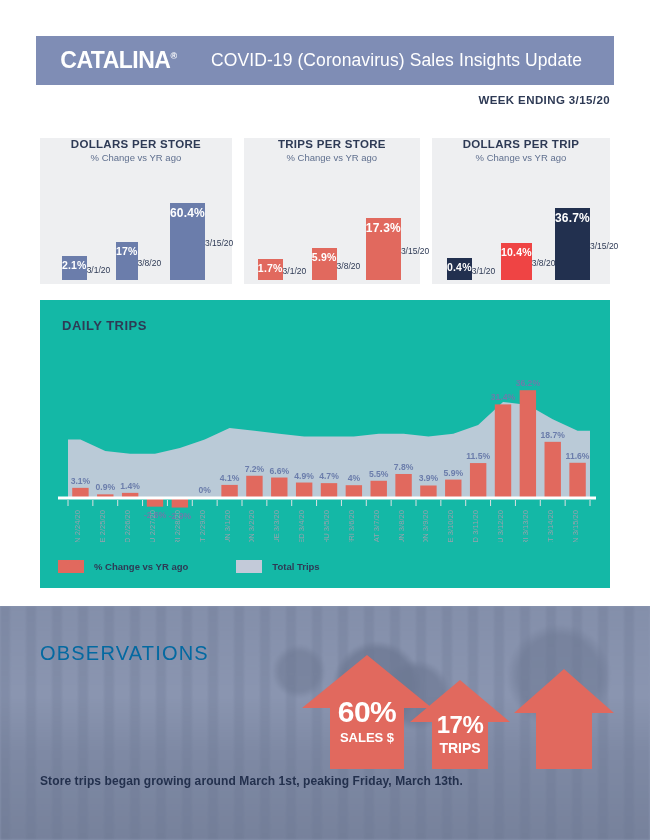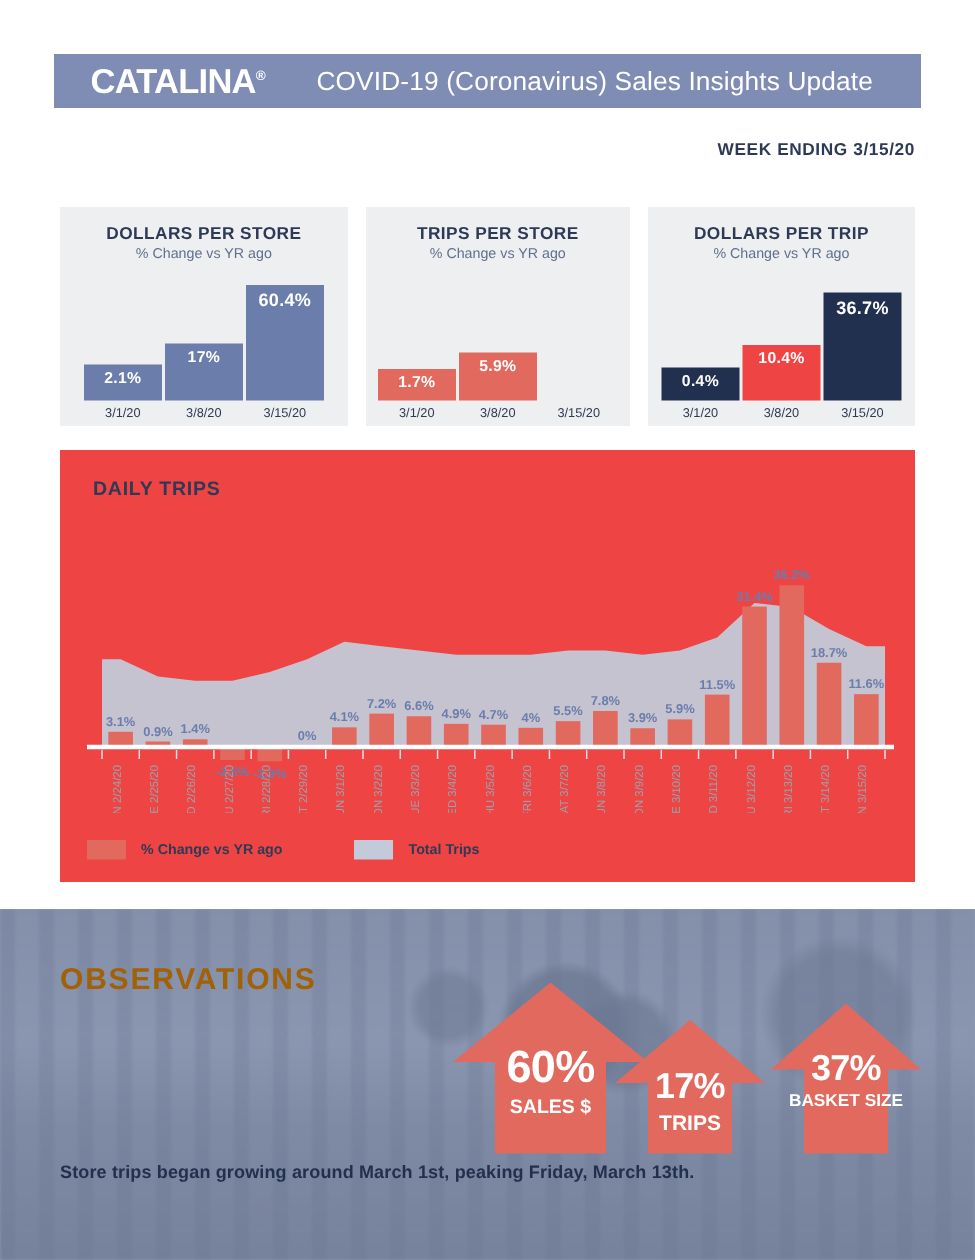--- a/index.html
+++ b/index.html
@@ -5,55 +5,55 @@
   html,body{margin:0;padding:0;}
   body{
     width:650px;height:840px;
     background:#ffffff;
     font-family:"Liberation Sans", sans-serif;
     overflow:hidden;
     position:relative;
   }
   
   .header-band{
-    position:absolute;left:36px;top:36px;width:578px;height:36px;
+    position:absolute;left:36px;top:36px;width:578px;height:49px;
     background:#7f8db5;display:flex;align-items:center;
   }
   .logo-wrap{width:165px;display:flex;align-items:center;justify-content:center;}
   .logo-text{
     color:#ffffff;font-size:23px;font-weight:bold;letter-spacing:-0.5px;
     font-family:"Liberation Sans", sans-serif;position:relative;
   }
   .logo-reg{font-size:9px;vertical-align:super;}
   .header-title{
     color:#ffffff;font-size:17.5px;font-weight:400;letter-spacing:0.1px;
     flex:1;text-align:center;padding-right:22px;
   }
   .week-ending{
     position:absolute;right:40px;top:94px;
     color:#2e3a55;font-size:11.5px;font-weight:bold;letter-spacing:0.4px;margin-left:11px;
   }
 
   
   .kpi-row{position:absolute;left:40px;top:138px;width:570px;height:146px;display:flex;gap:12px;}
-  .kpi-panel{background:#eeeff1;position:relative;padding-top:12px;box-sizing:border-box;}
+  .kpi-panel{background:#eeeff1;position:relative;padding-top:0;box-sizing:border-box;}
   .kpi-panel.p1{width:196px;}
   .kpi-panel.p2{width:180px;}
   .kpi-panel.p3{width:182px;}
   .kpi-title{text-align:center;color:#2e3a55;font-size:11.5px;font-weight:bold;letter-spacing:0.3px;}
   .kpi-sub{text-align:center;color:#5f6f8e;font-size:9.5px;margin-top:2px;}
   .kpi-bars{position:absolute;left:0;right:0;bottom:0;height:100px;display:flex;align-items:flex-end;justify-content:center;gap:14px;padding-bottom:4px;box-sizing:border-box;}
-  .kpi-bar-col{display:flex;flex-direction:column;align-items:center;width:40px;}
+  .kpi-bar-col{display:flex;flex-direction:row;align-items:center;width:40px;}
   .kpi-bar{width:52px;display:flex;align-items:flex-start;justify-content:center;box-sizing:border-box;padding-top:3px;}
   .kpi-bar span{color:#ffffff;font-size:10.5px;font-weight:bold;letter-spacing:0.2px;}
   .kpi-bar.big span{font-size:12px;}
   .kpi-date{margin-top:3px;color:#2e3a55;font-size:8.5px;}
 
   
-  .trips-card{position:absolute;left:40px;top:300px;width:570px;height:288px;background:#ef4444;}
+  .trips-card{position:absolute;left:40px;top:300px;width:570px;height:288px;background:#14b8a6;}
   .trips-title{position:absolute;left:22px;top:18px;color:#2e3a55;font-size:13px;font-weight:bold;letter-spacing:0.5px;}
   .chart-area{position:absolute;left:14px;top:42px;width:542px;height:200px;}
   .chart-svg{position:absolute;left:0;top:0;}
   .legend{position:absolute;left:58px;top:560px;display:flex;align-items:center;gap:48px;}
   .legend-item{display:flex;align-items:center;gap:10px;}
   .legend-swatch{width:26px;height:13px;}
   .legend-label{color:#2e3a55;font-size:9.5px;font-weight:bold;}
 
   
   .obs{position:absolute;left:0;top:606px;width:650px;height:234px;overflow:hidden;}
@@ -61,21 +61,21 @@
   .obs-photo{position:absolute;inset:0;opacity:0.33;
      background:
        radial-gradient(circle at 58% 34%, rgba(40,52,78,.75) 0 9%, rgba(40,52,78,0) 11%),
        radial-gradient(circle at 64% 38%, rgba(40,52,78,.65) 0 6%, rgba(40,52,78,0) 8%),
        radial-gradient(circle at 86% 30%, rgba(40,52,78,.55) 0 7%, rgba(40,52,78,0) 9%),
        radial-gradient(circle at 46% 28%, rgba(35,46,70,.5) 0 5%, rgba(35,46,70,0) 7%),
        repeating-linear-gradient(90deg, rgba(45,58,86,.30) 0 10px, rgba(140,152,178,.06) 10px 26px),
        linear-gradient(180deg, rgba(52,64,92,.35) 0%, rgba(52,64,92,.12) 38%, rgba(40,52,78,.48) 62%, rgba(30,40,62,.66) 100%);
      filter:blur(1.2px);
   }
-  .obs-heading{position:absolute;left:40px;top:36px;color:#a16207;font-size:20px;font-weight:bold;letter-spacing:1.2px;}
+  .obs-heading{position:absolute;left:40px;top:36px;color:#0369a1;font-size:20px;font-weight:normal;letter-spacing:1.2px;}
   .obs-body{position:absolute;left:40px;top:78px;width:265px;color:#ffffff;font-size:12.3px;font-weight:bold;line-height:1.55;}
   .obs-footer{position:absolute;left:40px;top:168px;color:#23304d;font-size:12px;font-weight:bold;letter-spacing:0.1px;}
   .arrows{position:absolute;left:300px;top:40px;width:320px;height:125px;}
   .arrow{position:absolute;bottom:0;}
   .arrow-svg{position:absolute;left:0;top:0;}
   .arrow-text{position:absolute;left:0;right:0;text-align:center;color:#ffffff;}
   .arrow-pct{font-weight:bold;letter-spacing:-0.5px;}
   .arrow-lbl{font-weight:bold;line-height:1.05;}
 </style>
 </head>
@@ -126,20 +126,23 @@
           </div>
         <div class="kpi-date">3/1/20</div>
       </div>
       <div class="kpi-bar-col">
         <div class="kpi-bar" style="height:32px;background:#e1695e">
             <span>5.9%</span>
           </div>
         <div class="kpi-date">3/8/20</div>
       </div>
       <div class="kpi-bar-col">
+        <div class="kpi-bar big" style="height:62px;background:#e1695e">
+            <span>17.3%</span>
+          </div>
         <div class="kpi-date">3/15/20</div>
       </div>
     </div>
   </div>
 
   <div class="kpi-panel p3">
     <div class="kpi-title">DOLLARS PER TRIP</div>
     <div class="kpi-sub">% Change vs YR ago</div>
     <div class="kpi-bars">
       <div class="kpi-bar-col">
@@ -294,19 +297,15 @@
       <div class="arrow-text" style="top:33px;">
         <div class="arrow-pct" style="font-size:24px;">17%</div>
         <div class="arrow-lbl" style="font-size:14px;margin-top:2px;">TRIPS</div>
       </div>
     </div>
 
     <div class="arrow" style="left:212px;width:104px;height:104px;">
       <svg class="arrow-svg" width="104" height="104" viewBox="0 0 104 104">
         <path d="M52 2 L102 46 L80 46 L80 102 L24 102 L24 46 L2 46 Z" fill="#e1695e"></path>
       </svg>
-      <div class="arrow-text" style="top:32px;">
-        <div class="arrow-pct" style="font-size:24px;">37%</div>
-        <div class="arrow-lbl" style="font-size:11.5px;margin-top:1px;white-space:pre-line;">BASKET SIZE</div>
-      </div>
     </div>
   </div>
 </div>
 
 </body></html>

